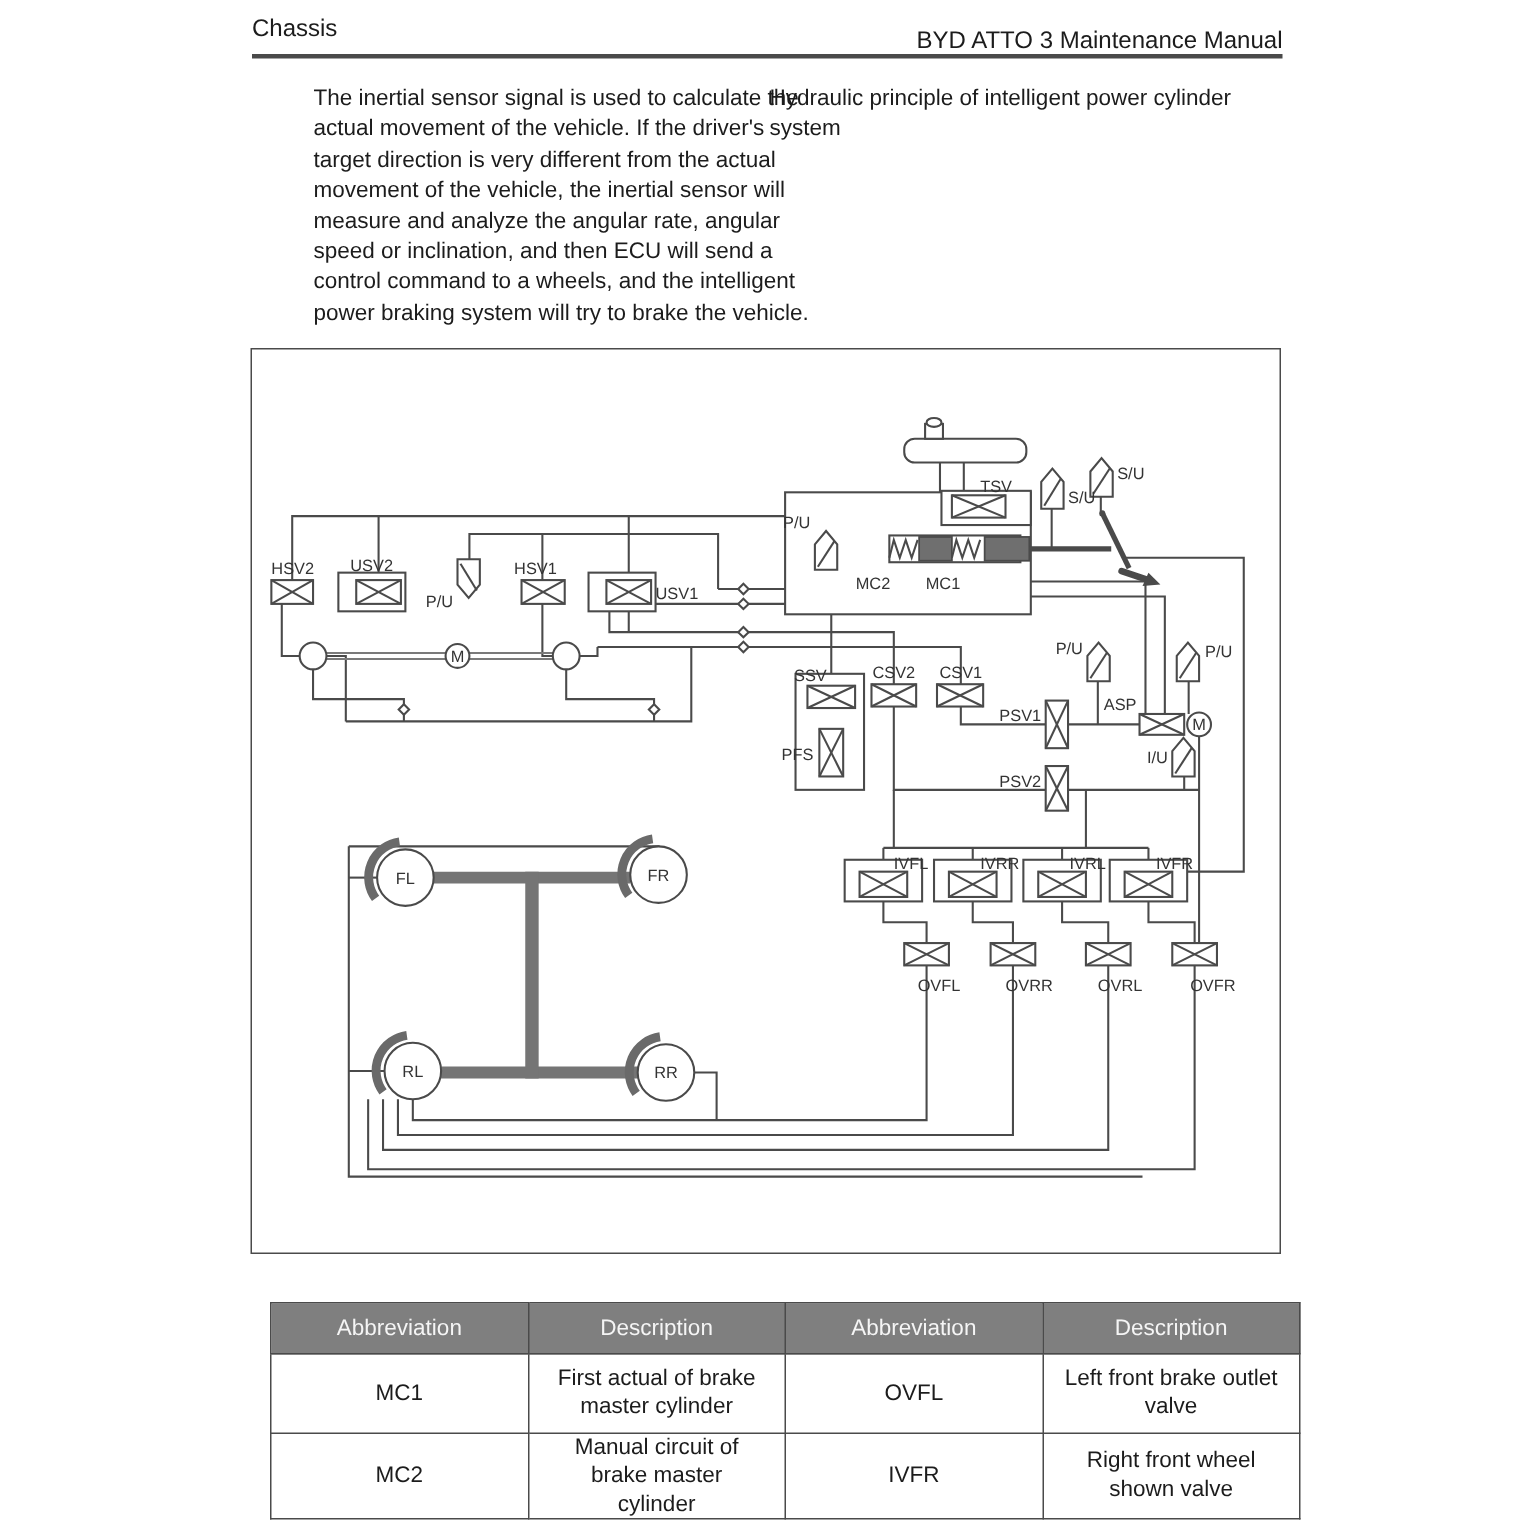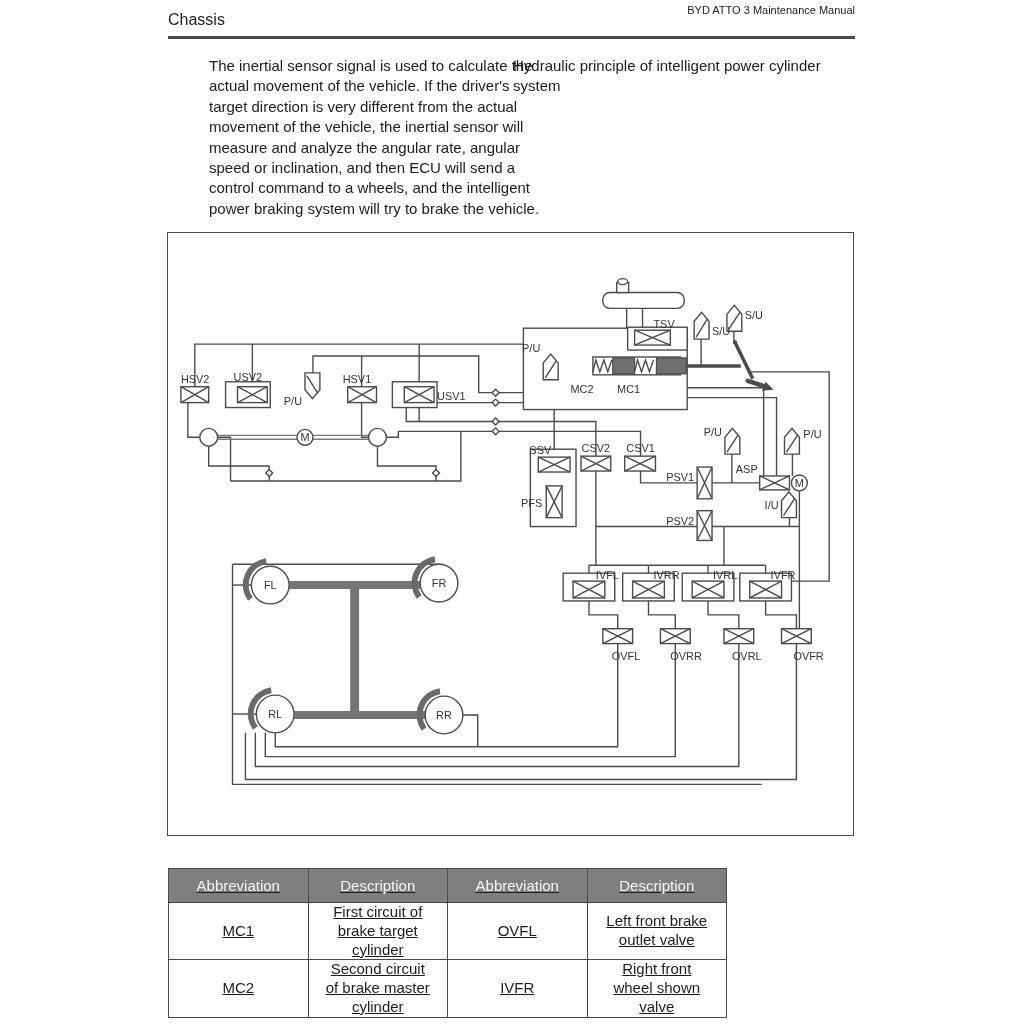--- a/index.html
+++ b/index.html
@@ -1,34 +1,34 @@
 <!DOCTYPE html>
 <html><head>
 <meta charset="utf-8">
 <style>
   html,body{margin:0;padding:0;background:#ffffff;}
   #page{position:relative;width:1024px;height:1024px;background:#ffffff;
         font-family:"Liberation Sans",sans-serif;color:#1c1c1c;overflow:hidden;}
   .abs{position:absolute;}
   #hdr-left{left:168px;top:11px;font-size:16px;}
-  #hdr-right{left:505px;top:4px;width:350px;text-align:right;font-size:11px;}
+  #hdr-right{left:505px;top:19px;width:350px;text-align:right;font-size:16px;}
   #hdr-rule{left:168px;top:36px;width:687px;height:3px;background:#4a4a4a;}
   #col-left{left:168px;top:56px;width:341px;font-size:15px;line-height:1.36;margin-left:41px;}
   #col-right{left:513px;top:56px;width:344px;font-size:15px;line-height:1.36;}
   #col-right .hd{margin:0 0 9px 0;}
   #diagram{left:167px;top:232px;width:685px;height:602px;border:1.5px solid #4a4a4a;background:#fff;}
   #diagram svg{display:block;width:685px;height:602px;}
   svg text{font-family:"Liberation Sans",sans-serif;font-size:11px;fill:#333;}
   svg .sym{stroke:#4a4a4a;stroke-width:1.4;fill:#fff;}
   svg .ln{stroke:#4a4a4a;stroke-width:1.4;fill:none;}
   svg .piston{fill:#6f6f6f;stroke:#4a4a4a;stroke-width:1.2;}
   svg .bar{stroke:#757575;stroke-width:8;fill:none;}
   svg .cal{stroke:#6a6a6a;stroke-width:6;fill:none;}
   svg .thick{stroke:#4a4a4a;stroke-width:3.5;fill:none;}
-  #abbrev-table{left:168px;top:868px;width:559px;border-collapse:collapse;table-layout:fixed;text-decoration:underline;}
+  #abbrev-table{left:180px;top:868px;width:687px;border-collapse:collapse;table-layout:fixed;}
   #abbrev-table th{background:#7f7f7f;color:#f5f5f5;font-weight:normal;font-size:15px;
                    height:31px;border:1.5px solid #4a4a4a;}
   #abbrev-table td{font-size:15px;text-align:center;height:52px;border:1.5px solid #4a4a4a;
                    vertical-align:middle;padding:0 14px;line-height:1.25;}
 </style>
 </head>
 <body>
 
 <div id="page">
 
@@ -344,26 +344,26 @@
       <tr>
         <th>Abbreviation</th>
         <th>Description</th>
         <th>Abbreviation</th>
         <th>Description</th>
       </tr>
     </thead>
     <tbody>
       <tr>
         <td>MC1</td>
-        <td>First circuit of brake target cylinder</td>
+        <td>First actual of brake master cylinder</td>
         <td>OVFL</td>
         <td>Left front brake outlet valve</td>
       </tr>
       <tr>
         <td>MC2</td>
-        <td>Second circuit of brake master cylinder</td>
+        <td>Manual circuit of brake master cylinder</td>
         <td>IVFR</td>
         <td>Right front wheel shown valve</td>
       </tr>
     </tbody>
   </table>
 
 </div>
 
 </body></html>

